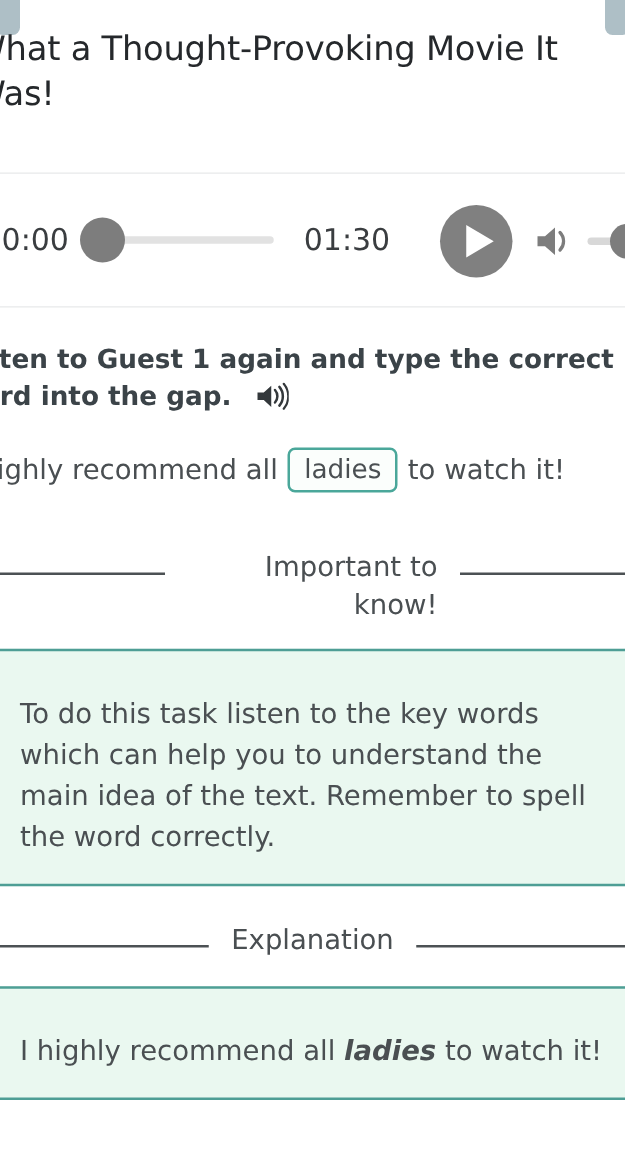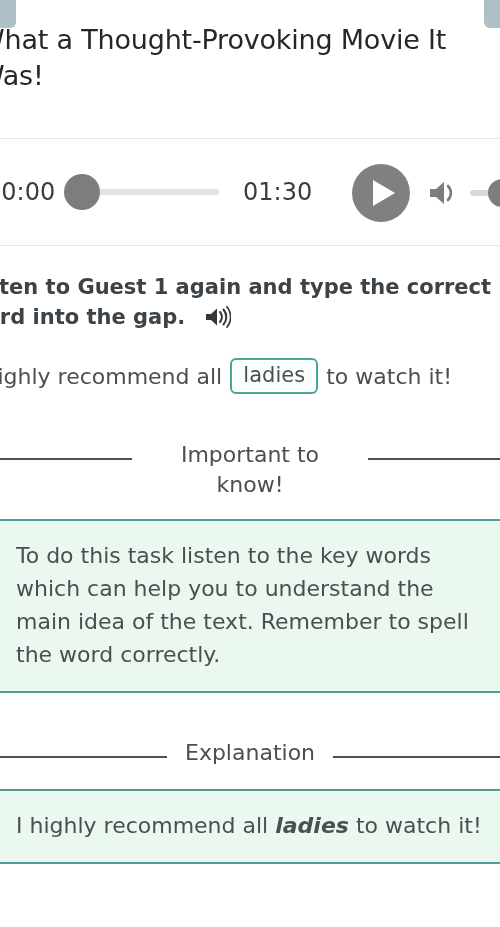--- a/index.html
+++ b/index.html
@@ -182,39 +182,40 @@
     height: 2px;
     background: #4c5154;
     margin-top: 18px;
   }
   .divider .cap {
     flex: 0 0 auto;
     max-width: 200px;
     font-size: 22px;
     line-height: 1.35;
     color: #4a4f52;
-    text-align: center;
+    text-align: right;
   }
   .divider.important { top: 440px; }
   .divider.explanation { top: 738px; }
 
   
   .teal-box {
     position: absolute;
     left: -6px;
     width: 512px;
     background: #eaf8f0;
     border-top: 2px solid #4e9e95;
     border-bottom: 2px solid #4e9e95;
     padding: 18px 22px 20px;
   }
   .teal-box .body {
     font-size: 22px;
     line-height: 1.5;
     color: #4a4f52;
+    margin-top: 16px;
   }
   .teal-box.tip { top: 519px; }
   .teal-box.answer { top: 789px; }
   .teal-box.answer .body { white-space: nowrap; }
   .teal-box .hl {
     font-weight: 700;
     font-style: italic;
   }
 </style>
 </head>

